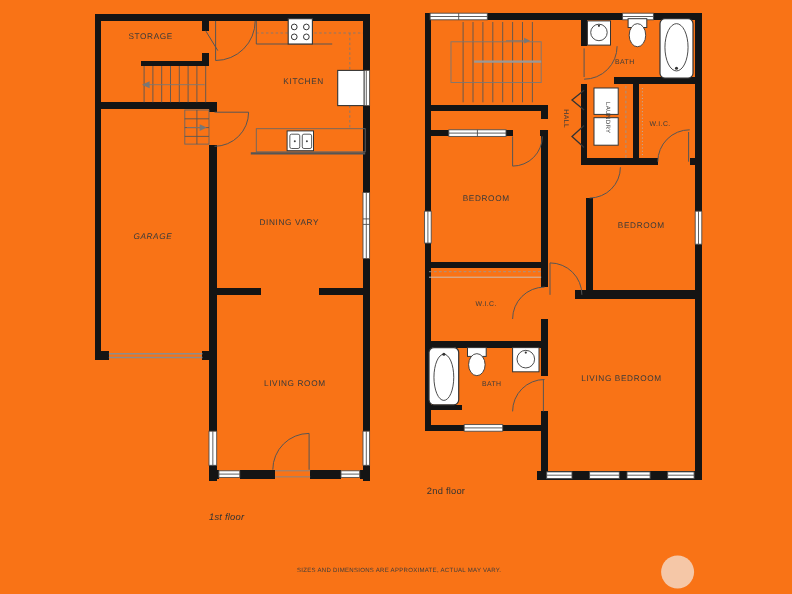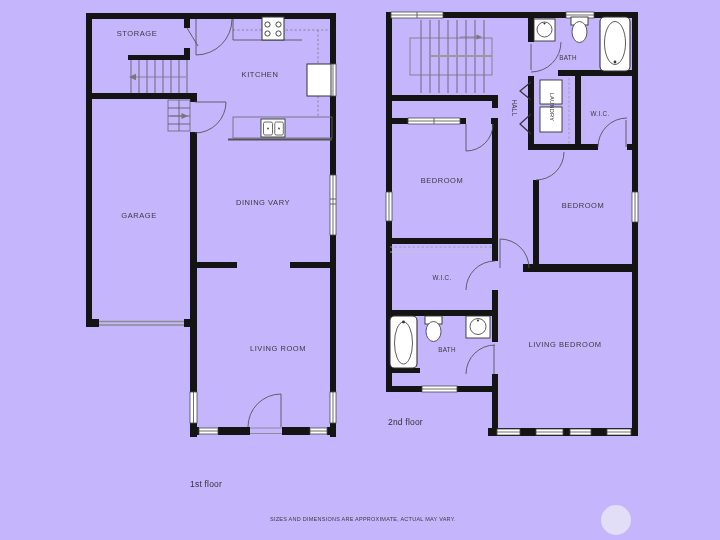--- a/index.html
+++ b/index.html
@@ -1,31 +1,32 @@
 <!DOCTYPE html>
 <html><head>
 <meta charset="utf-8">
 <style>
   html,body{margin:0;padding:0;}
   body{background:#e9eaec;font-family:"Liberation Sans",sans-serif;}
   .stage{
-    position:relative;width:720px;height:540px;background:#c4b5fd;overflow:hidden;
+    position:relative;width:720px;height:540px;background:#f97316;overflow:hidden;
   }
   .plan-svg{position:absolute;left:0;top:0;}
   .lbl{
     position:absolute;transform:translate(-50%,-50%);
     font-size:7.5px;letter-spacing:.55px;color:#3a3a3a;white-space:nowrap;
     font-family:"Liberation Sans",sans-serif;
   }
   .lbl.v{transform:translate(-50%,-50%) rotate(90deg);}
   .lbl.sm{font-size:6.3px;letter-spacing:.35px;}
   .lbl.xs{font-size:5.6px;letter-spacing:.3px;}
   .caption{
     position:absolute;font-size:8.5px;color:#333;letter-spacing:.2px;white-space:nowrap;
     font-family:"Liberation Sans",sans-serif;
+    margin-top:24px;
   }
   .disclaimer{
     position:absolute;left:270px;top:516px;font-size:5.5px;color:#3d3d3d;
     letter-spacing:.25px;white-space:nowrap;font-family:"Liberation Sans",sans-serif;
   }
   .watermark{
     position:absolute;left:601px;top:505px;width:30px;height:30px;border-radius:50%;
     background:#f3f4f6;opacity:.65;
   }
 </style>
@@ -327,33 +328,33 @@
       <g>
         <rect x="466" y="316" width="24" height="22" stroke-width="0.9"></rect>
         <circle cx="478" cy="326.5" r="8" fill="none" stroke-width="0.8"></circle>
         <circle cx="478" cy="320.5" r="1" fill="#333" stroke="none"></circle>
       </g>
     </g>
   </g>
 </svg>
 
   <div class="lbl" style="left:137px;top:33px;">STORAGE</div>
-  <div class="lbl" style="left:260px;top:74px;">KITCHEN</div>
-  <div class="lbl" style="left:139px;top:215px;">GARAGE</div>
+  <div class="lbl" style="left:276px;top:74px;">KITCHEN</div>
+  <div class="lbl" style="left:139px;top:215px;font-style:italic;">GARAGE</div>
   <div class="lbl" style="left:263px;top:202px;">DINING VARY</div>
-  <div class="lbl" style="left:278px;top:348px;">LIVING ROOM</div>
+  <div class="lbl" style="left:268px;top:348px;">LIVING ROOM</div>
 
   <div class="lbl sm" style="left:568px;top:57px;">BATH</div>
   <div class="lbl sm v" style="left:514px;top:108px;">HALL</div>
   <div class="lbl xs v" style="left:552px;top:107px;">LAUNDRY</div>
   <div class="lbl sm" style="left:600px;top:113px;">W.I.C.</div>
   <div class="lbl" style="left:442px;top:180px;">BEDROOM</div>
   <div class="lbl" style="left:583px;top:205px;">BEDROOM</div>
   <div class="lbl sm" style="left:442px;top:277px;">W.I.C.</div>
   <div class="lbl sm" style="left:447px;top:349px;">BATH</div>
   <div class="lbl" style="left:565px;top:344px;">LIVING BEDROOM</div>
 
-  <div class="caption" style="left:190px;top:479px;">1st floor</div>
+  <div class="caption" style="left:190px;top:441px;font-style:italic;">1st floor</div>
   <div class="caption" style="left:388px;top:417px;">2nd floor</div>
 
   <div class="disclaimer">SIZES AND DIMENSIONS ARE APPROXIMATE, ACTUAL MAY VARY.</div>
   <div class="watermark"></div>
 </div>
 
 </body></html>

